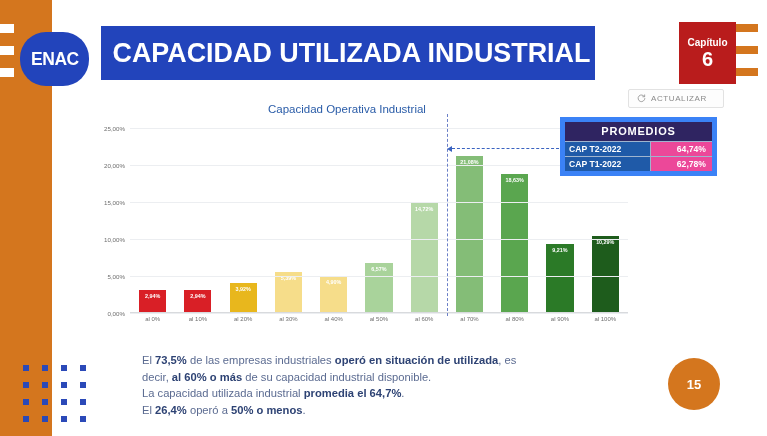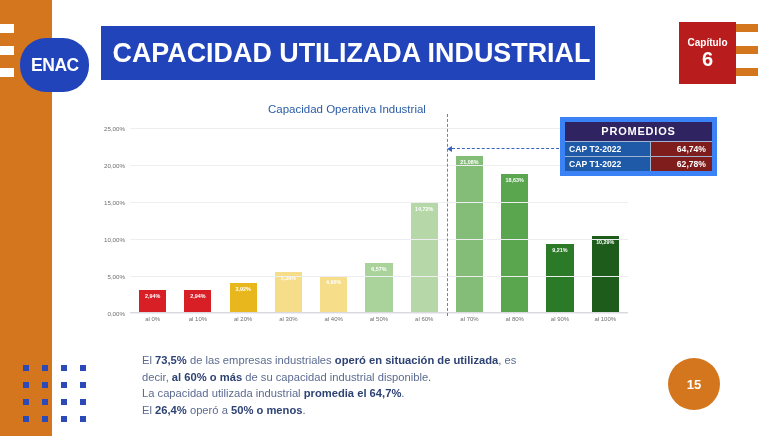--- a/index.html
+++ b/index.html
@@ -31,21 +31,21 @@
 
   
   .right-dashes { position: absolute; right: 9px; top: 24px; }
   .right-dashes i {
     display: block; width: 26px; height: 8px; background: #d4761e;
     margin-bottom: 14px; margin-left: auto;
   }
 
   
   .logo {
-    position: absolute; left: 20px; top: 38px; width: 69px; height: 54px;
+    position: absolute; left: 20px; top: 32px; width: 69px; height: 54px;
     background: #2244bb; display: flex; align-items: center; justify-content: center; border-radius: 26px;
   }
   .logo span {
     color: #fff; font-weight: 800; font-size: 19px; letter-spacing: -0.5px;
     font-family: "Liberation Sans", sans-serif;
     transform: scaleX(0.92);
   }
   .title-bar {
     position: absolute; left: 101px; top: 26px; width: 494px; height: 54px;
     background: #2244bb; display: flex; align-items: center;
@@ -139,21 +139,21 @@
   }
   .prom-table .hdr {
     background: #2f2461; color: #ffffff; text-align: center;
     padding: 3px 0 4px; font-size: 11px; letter-spacing: 0.8px;
   }
   .prom-table tr.row td { border: 1px solid #9fb4cf; }
   .prom-table .lbl {
     background: #1f5aa8; color: #ffffff; padding: 2px 4px; width: 58%;
   }
   .prom-table .val {
-    background: #7f1d1d; color: #ffffff; padding: 2px 6px 2px 0;
+    background: #ec4899; color: #ffffff; padding: 2px 6px 2px 0;
     text-align: right;
   }
 
   
   .bottom-text {
     position: absolute; left: 142px; top: 352px; width: 470px;
     color: #5b6b91; font-size: 11.2px; line-height: 16.5px;
   }
   .bottom-text b { color: #2e4374; font-weight: 700; }
 
@@ -205,20 +205,27 @@
     <span>ENAC</span>
   </div>
   <div class="title-bar">
     <h1>CAPACIDAD UTILIZADA INDUSTRIAL</h1>
   </div>
   <div class="chapter-box">
     <div class="cap-label">Capítulo</div>
     <div class="cap-num">6</div>
   </div>
 
+  <div class="actualizar">
+    <svg class="refresh-ic" viewBox="0 0 16 16">
+      <path d="M13.2 4.6A6 6 0 1 0 14 8" fill="none" stroke="#9a9a9a" stroke-width="1.6" stroke-linecap="round"></path>
+      <path d="M13.6 1.6v3.3h-3.3" fill="none" stroke="#9a9a9a" stroke-width="1.6" stroke-linecap="round" stroke-linejoin="round"></path>
+    </svg>
+    <span>ACTUALIZAR</span>
+  </div>
 
   <div class="chart-wrap">
     <div class="chart-title">Capacidad Operativa Industrial</div>
     <div class="plot" id="plot">
       <div class="axis-base"></div>
       <div class="bars" id="bars">
           <div class="bar-slot">
             <div class="bar" title="al 0%: 2,94%" style="height: 21.756px; background: rgb(217, 31, 38);">
               <div class="bar-val">2,94%</div>
             </div>

